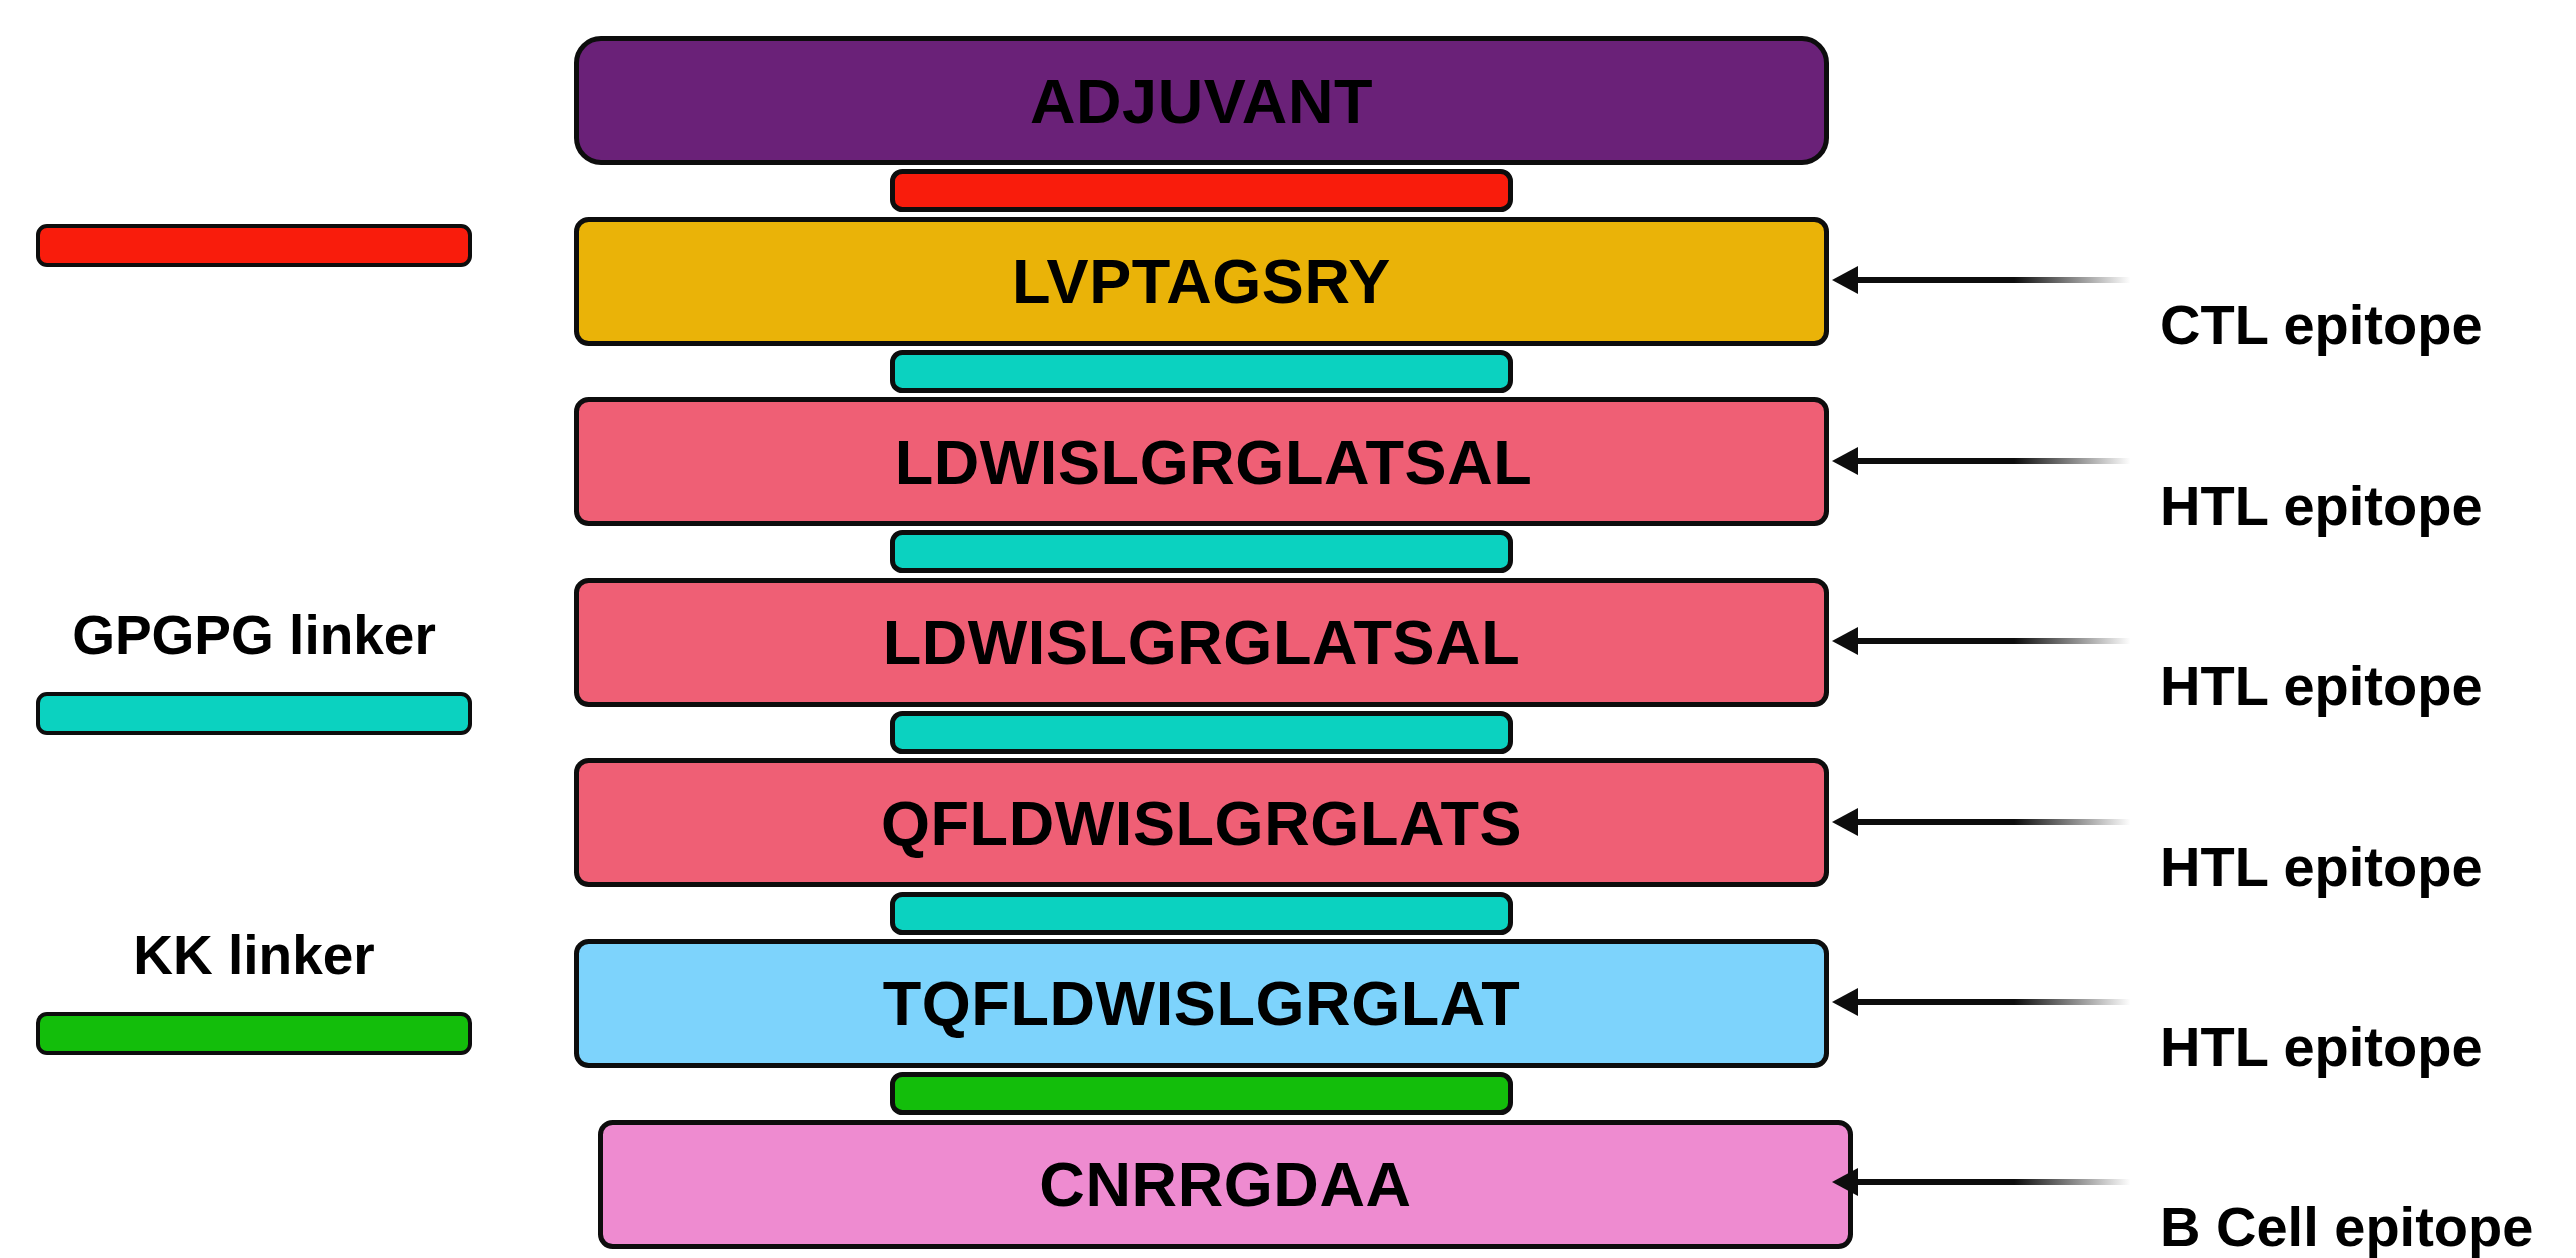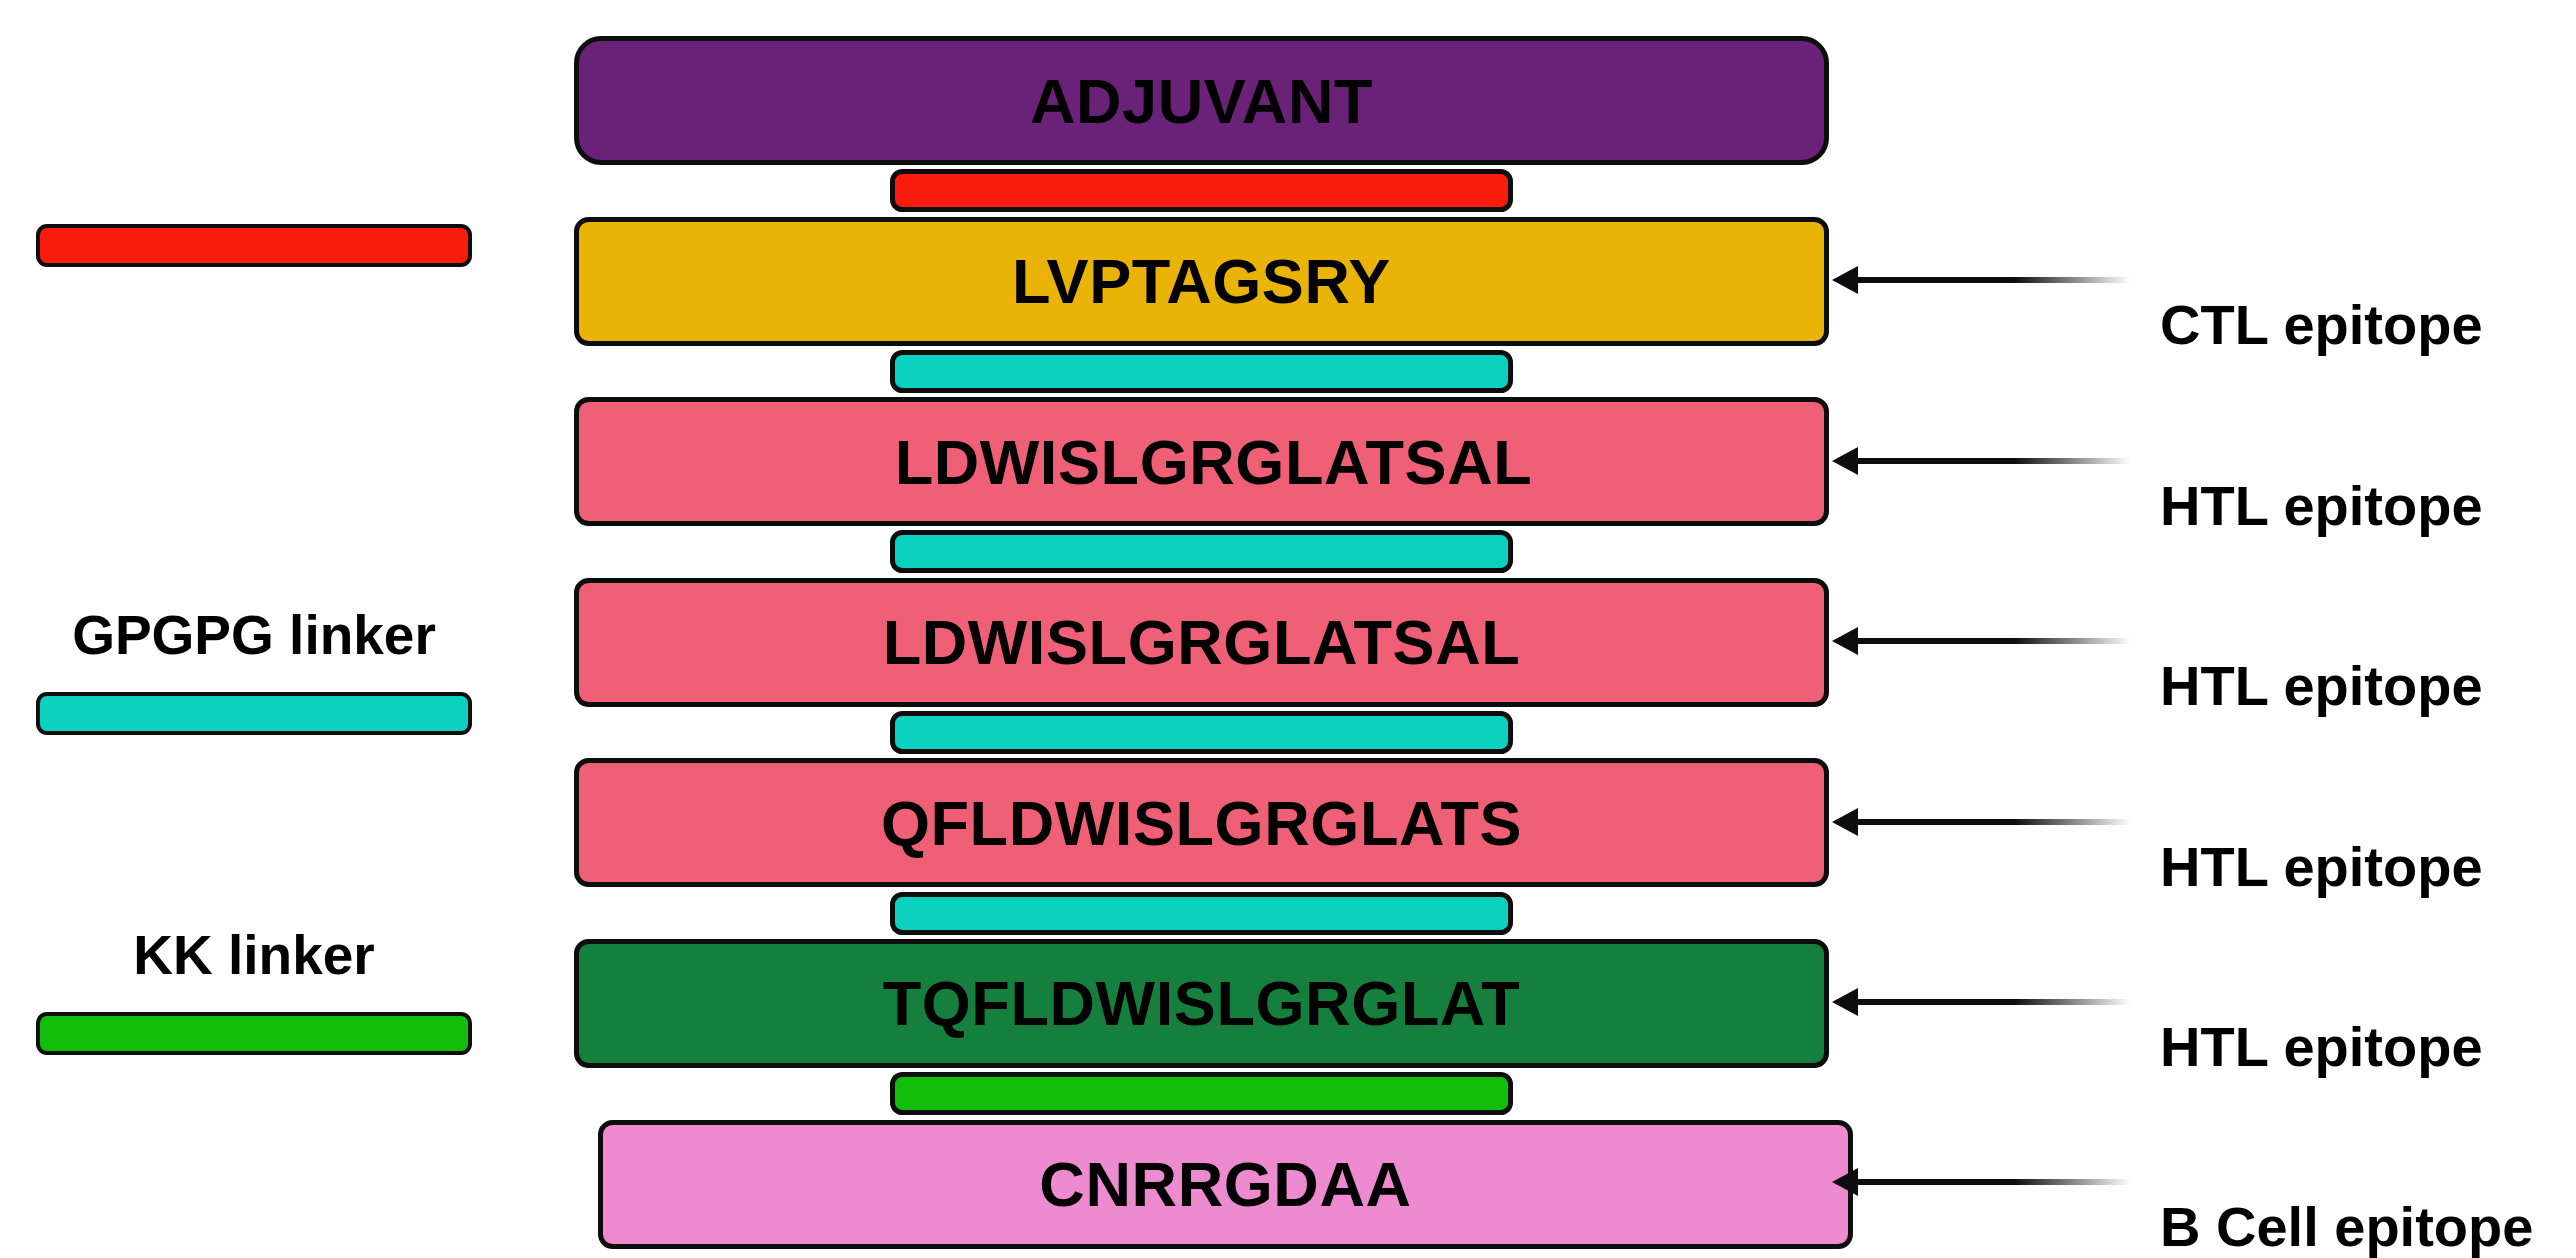--- a/index.html
+++ b/index.html
@@ -79,21 +79,21 @@
   <div class="seg-linker" style="background: rgb(11, 210, 192);"></div>
 
   <div class="seg-box" style="background: rgb(239, 95, 117);">LDWISLGRGLATSAL</div>
 
   <div class="seg-linker" style="background: rgb(11, 210, 192);"></div>
 
   <div class="seg-box" style="background: rgb(239, 95, 117);">QFLDWISLGRGLATS</div>
 
   <div class="seg-linker" style="background: rgb(11, 210, 192);"></div>
 
-  <div class="seg-box" style="background: #15803d;">TQFLDWISLGRGLAT</div>
+  <div class="seg-box" style="background: #7dd3fc;">TQFLDWISLGRGLAT</div>
 
   <div class="seg-linker" style="background: rgb(19, 190, 11);"></div>
 
   <div class="seg-box" style="background: rgb(238, 139, 208); margin-left: 48px;">CNRRGDAA</div>
 </div>
 
 <div class="legend-item legend-0">
   <div class="legend-bar" style="background: rgb(249, 28, 12);"></div>
 </div>
 

